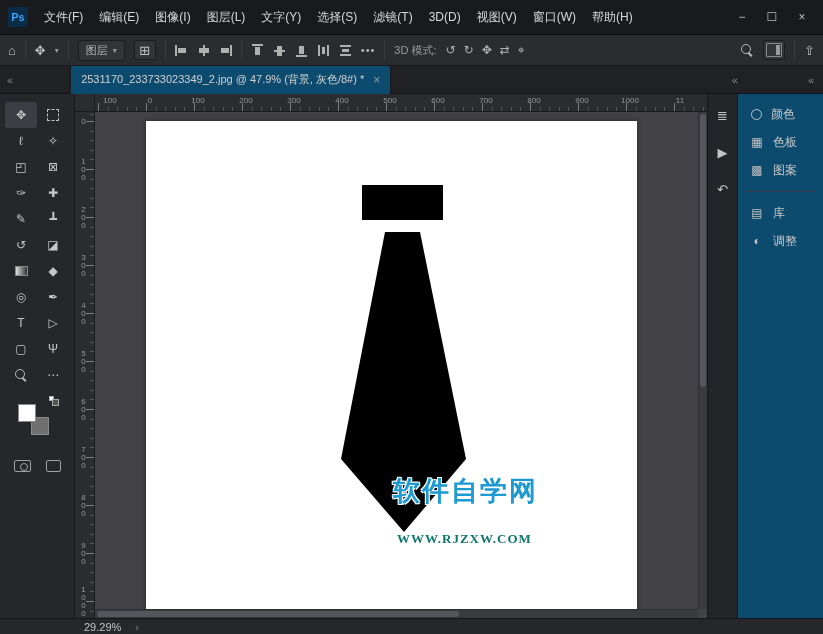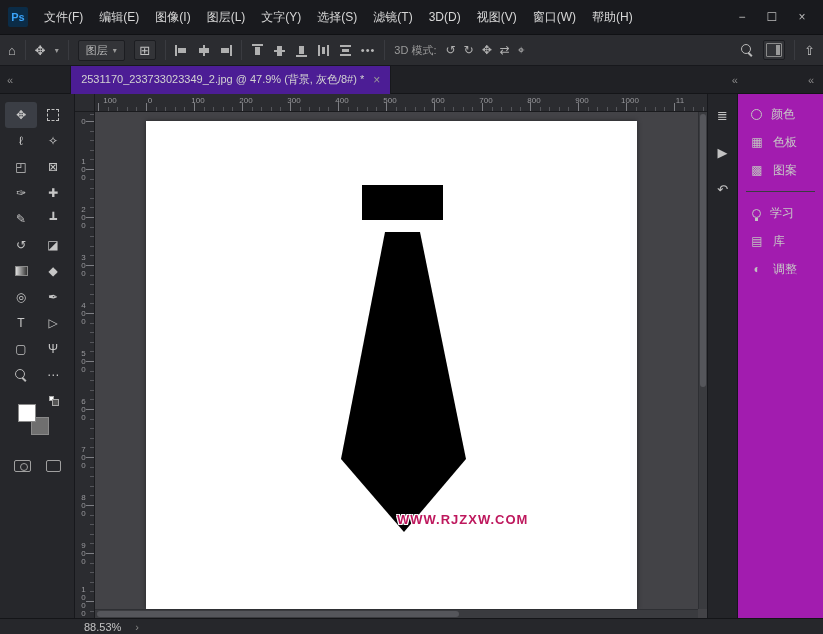--- a/index.html
+++ b/index.html
@@ -38,21 +38,21 @@
   .i-mag::after { content:""; position:absolute; left:8px; top:8px; width:5px; height:2px; background:#b8b8b8; transform:rotate(45deg); transform-origin:0 0; }
   .i-wspace { width:16px; height:14px; border:1px solid #8a8a8a; position:relative; display:inline-block; border-radius:1px; }
   .i-wspace::after { content:""; position:absolute; right:1px; top:1px; bottom:1px; width:4px; background:#9a9a9a; }
   .grow { flex:1; }
   .modelabel { color:#9a9a9a; }
   .modeicons { display:flex; gap:8px; font-size:12px; color:#b0b0b0; }
 
   
   .tabbar { height:28px; background:#202125; display:flex; align-items:center; flex:0 0 auto; border-bottom:1px solid #141518; }
   .chev { color:#8a8a8a; font-size:11px; padding:0 7px; }
-  .tab { height:28px; display:flex; align-items:center; gap:9px; background:#4c1d95; padding:0 10px; margin-left:50px;
+  .tab { height:28px; display:flex; align-items:center; gap:9px; background:#0c4a6e; padding:0 10px; margin-left:50px;
          border-right:1px solid #17181c; border-left:1px solid #17181c; }
   .tabtitle { font-size:11px; color:#d2d2d2; white-space:nowrap; }
   .tabclose { color:#9a9a9a; font-size:12px; }
 
   
   .main { flex:1; display:flex; min-height:0; }
 
   
   .toolbar { width:75px; background:#26272b; border-right:1px solid #17181c; padding-top:8px; flex:0 0 auto; }
   .tools { display:grid; grid-template-columns:32px 32px; justify-content:center; }
@@ -85,32 +85,32 @@
             background-image:repeating-linear-gradient(to bottom,#7e7f84 0 1px,transparent 1px 48px),
                              repeating-linear-gradient(to bottom,#55565b 0 1px,transparent 1px 9.6px);
             background-size:8px 100%,4px 100%; background-position:100% 9px,100% 9px; background-repeat:repeat-y; }
   .vn { position:absolute; left:4px; transform:translateY(-50%); font-size:8px; color:#98989c;
         writing-mode:vertical-rl; text-orientation:upright; letter-spacing:-1px; }
   .pasteboard { flex:1; position:relative; background:#434347; overflow:hidden; }
   .doc { position:absolute; left:51px; top:9px; width:491px; height:488px; background:#ffffff; box-shadow:0 0 5px rgba(0,0,0,.45); }
   .doc svg { position:absolute; left:0; top:0; }
   .wm1 { position:absolute; left:247px; top:352px; font-size:27px; font-weight:bold; color:#1e9ad2; letter-spacing:2px;
          text-shadow:-1px -1px 0 #fff,1px -1px 0 #fff,-1px 1px 0 #fff,1px 1px 0 #fff; white-space:nowrap; }
-  .wm2 { position:absolute; left:251px; top:391px; font-size:13px; font-weight:bold; color:#be185d; letter-spacing:1px;
-         text-shadow:-1px -1px 0 #fff,1px -1px 0 #fff,-1px 1px 0 #fff,1px 1px 0 #fff; white-space:nowrap; }
+  .wm2 { position:absolute; left:251px; top:410px; font-size:13px; font-weight:bold; color:#0f766e; letter-spacing:1px;
+         text-shadow:-1px -1px 0 #fff,1px -1px 0 #fff,-1px 1px 0 #fff,1px 1px 0 #fff; white-space:nowrap;font-family:Liberation Serif, serif; }
   .vscroll { position:absolute; right:0; top:0; bottom:9px; width:9px; background:#3a3b3f; border-left:1px solid #2e2f33; }
   .vthumb { position:absolute; left:1px; right:1px; top:2px; height:55%; background:#55565b; border-radius:3px; }
   .hscroll { position:absolute; left:0; right:9px; bottom:0; height:9px; background:#3a3b3f; border-top:1px solid #2e2f33; }
   .hthumb { position:absolute; top:1px; bottom:1px; left:2px; width:60%; background:#55565b; border-radius:3px; }
 
   
   .dockstrip { width:30px; background:#242529; border-left:1px solid #17181c; display:flex; flex-direction:column;
                align-items:center; padding-top:14px; gap:22px; flex:0 0 auto; }
   .stripicon { color:#c2c2c2; font-size:13px; }
-  .dockpanel { width:86px; background:#a21caf; border-left:1px solid #17181c; padding-top:6px; flex:0 0 auto; }
+  .dockpanel { width:86px; background:#0c4a6e; border-left:1px solid #17181c; padding-top:6px; flex:0 0 auto; }
   .dockrow { display:flex; align-items:center; gap:9px; height:28px; padding-left:12px; }
   .docklabel { font-size:12px; color:#c6c6c6; }
   .dockicon { font-size:12px; color:#c0c0c0; width:14px; text-align:center; }
   .i-ring { width:11px; height:11px; border:1.5px solid #c2c2c2; border-radius:50%; display:inline-block; margin-left:1px; }
   .i-gradsq { width:12px; height:12px; border:1px solid #8a8a8a; background:linear-gradient(135deg,#e8e8e8,#3a3a3a); display:inline-block; margin-left:1px; }
   .i-bulb { width:9px; height:9px; border:1.5px solid #c2c2c2; border-radius:50%; position:relative; display:inline-block; margin-left:2px; }
   .i-bulb::after { content:""; position:absolute; left:1.5px; bottom:-4px; width:3px; height:3px; background:#c2c2c2; }
   .dockdivider { border-top:1px solid #3a3b40; margin:7px 8px; }
 
   
@@ -310,20 +310,21 @@
           <span class="vn" style="top:393px">800</span>
           <span class="vn" style="top:441px">900</span>
           <span class="vn" style="top:489px">1000</span>
         </div>
         <div class="pasteboard">
           <div class="doc">
             <svg width="491" height="488" viewBox="0 0 491 488">
               <rect x="216" y="64" width="81" height="35" fill="#000000"></rect>
               <polygon points="239,111 274,111 320,338 258,411 195,338" fill="#000000"></polygon>
             </svg>
+            <div class="wm1">软件自学网</div>
             <div class="wm2">WWW.RJZXW.COM</div>
           </div>
           <div class="vscroll">
               <div class="vthumb"></div>
             </div>
           <div class="hscroll">
               <div class="hthumb"></div>
             </div>
         </div>
       </div>
@@ -343,32 +344,28 @@
       <div class="dockrow">
         <span class="dockicon">▦</span>
         <span class="docklabel">色板</span>
       </div>
       <div class="dockrow">
         <span class="dockicon">▩</span>
         <span class="docklabel">图案</span>
       </div>
       <div class="dockdivider"></div>
       <div class="dockrow">
-        <span class="i-bulb"></span>
-        <span class="docklabel">学习</span>
-      </div>
-      <div class="dockrow">
         <span class="dockicon">▤</span>
         <span class="docklabel">库</span>
       </div>
       <div class="dockrow">
         <span class="dockicon">◐</span>
         <span class="docklabel">调整</span>
       </div>
     </div>
   </div>
 
   <div class="statusbar">
-    <span>88.53%</span>
+    <span>29.29%</span>
     <span class="statchev">›</span>
   </div>
 
 </div>
 
 </body></html>

